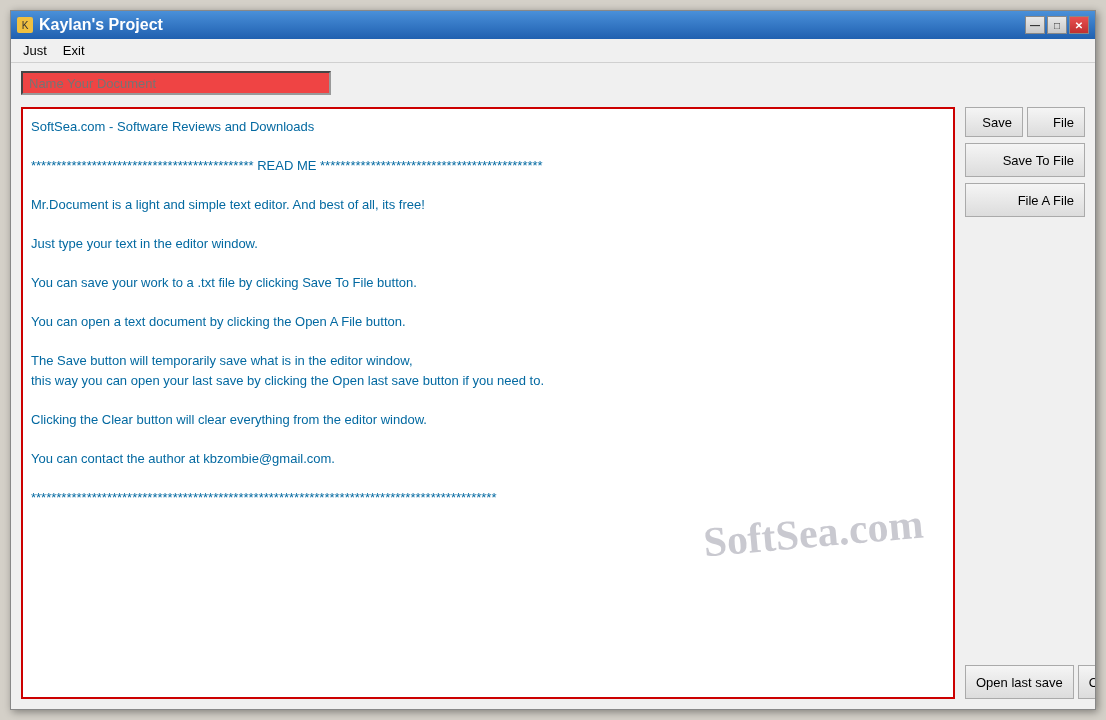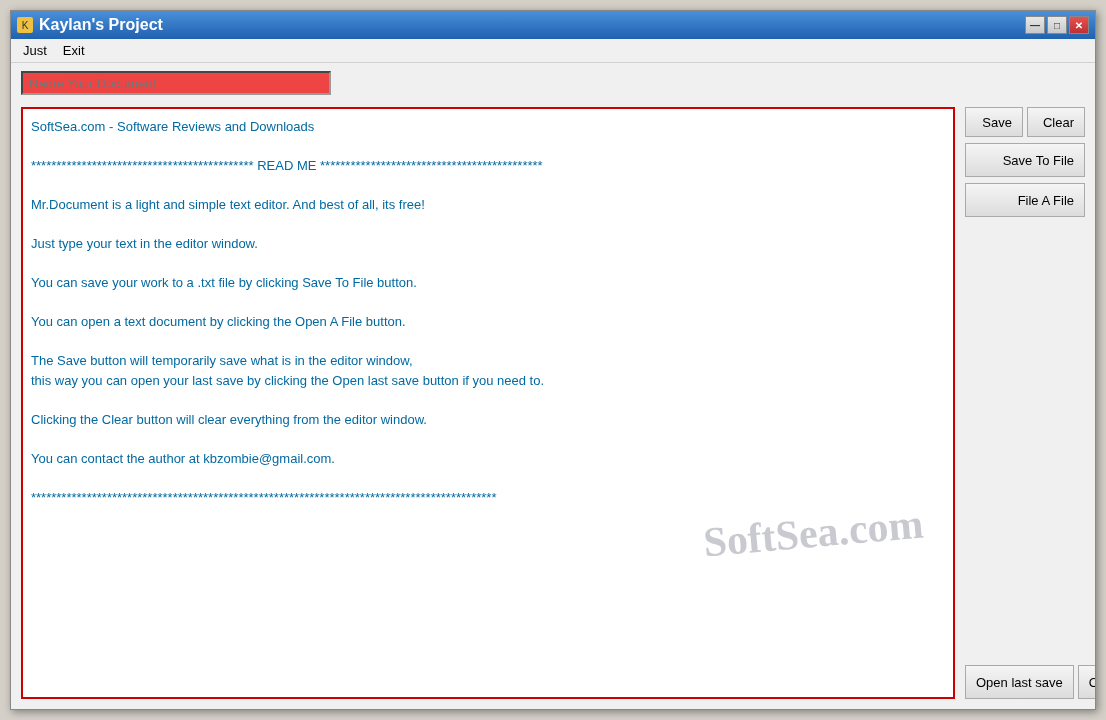--- a/index.html
+++ b/index.html
@@ -247,21 +247,21 @@
 You can contact the author at kbzombie@gmail.com.
 
 ********************************************************************************************</textarea>
       <div class="watermark">SoftSea.com</div>
     </div>
 
     <div class="sidebar">
 
       <div class="top-buttons">
         <button class="btn btn-small">Save</button>
-        <button class="btn btn-small">Clear</button>
+        <button class="btn btn-small">File</button>
       </div>
 
       <button class="btn btn-full">Save To File</button>
 
       <button class="btn btn-full">File A File</button>
 
       <div class="spacer"></div>
 
       <div class="btn-bottom-group">
         <button class="btn btn-full">Open last save</button>

